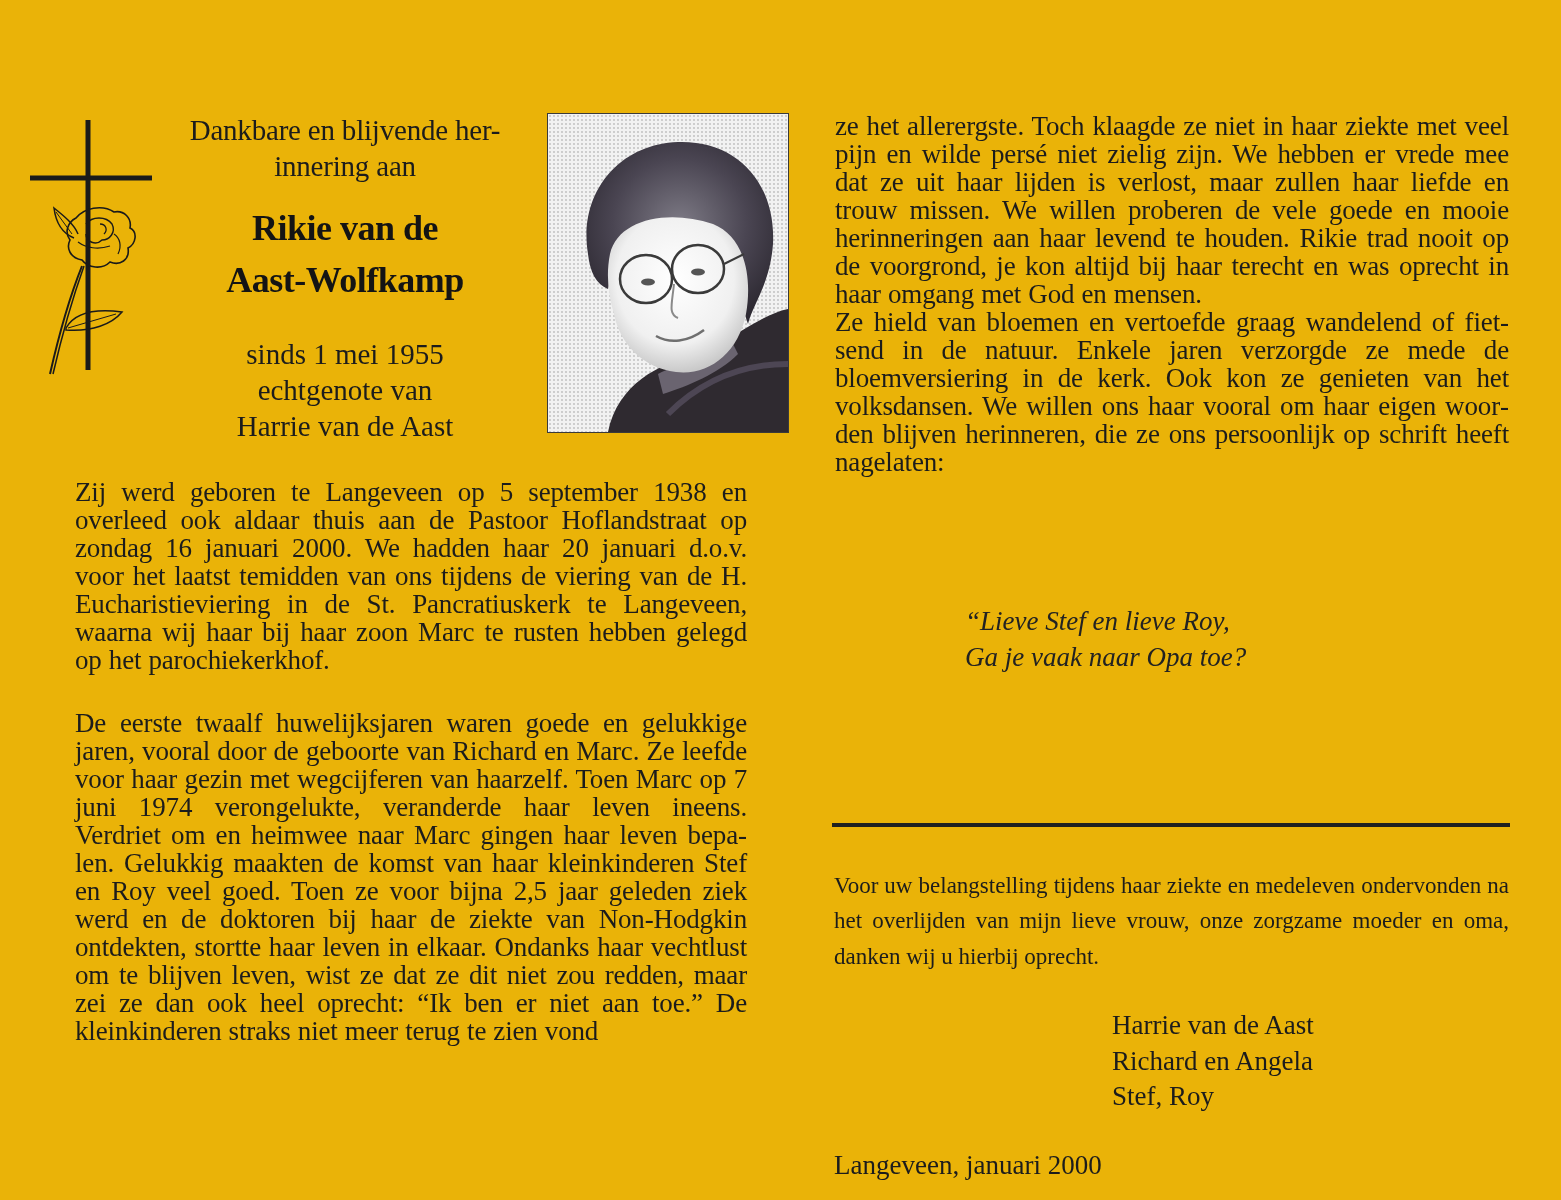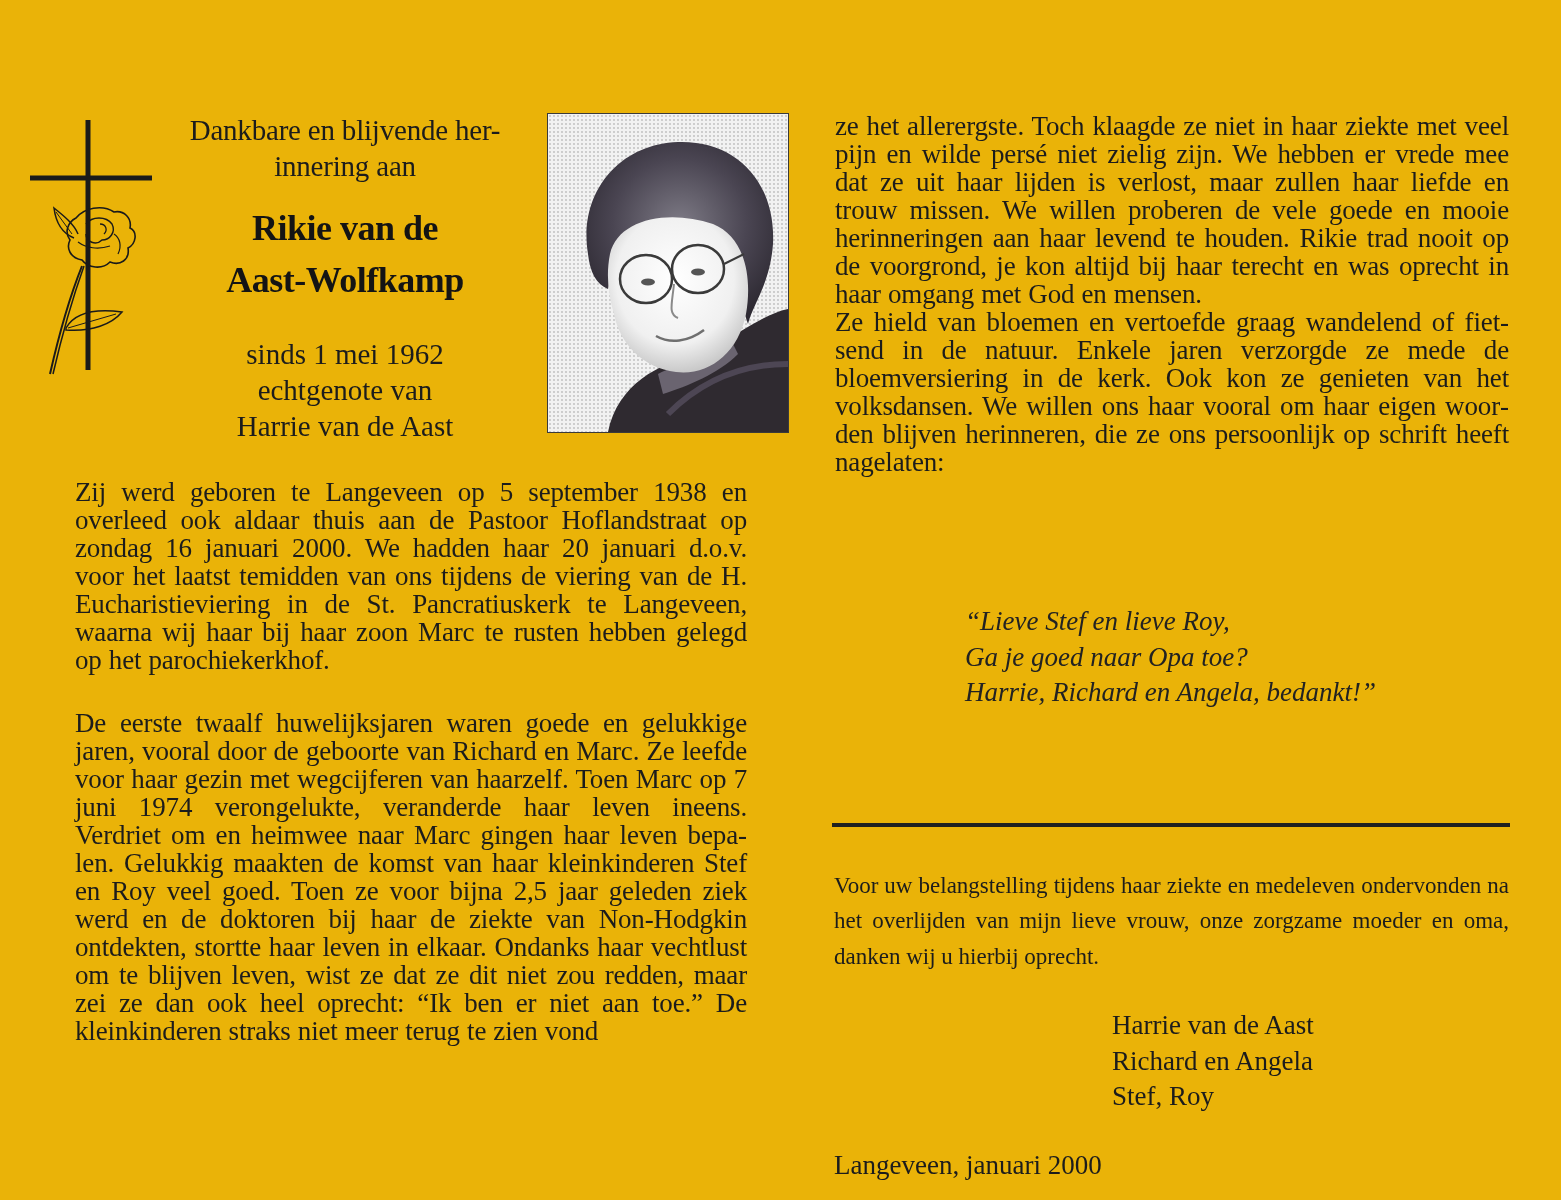--- a/index.html
+++ b/index.html
@@ -184,21 +184,21 @@
   </div>
 
   <div class="header-text">
     <div class="intro-line">Dankbare en blijvende her-</div>
     <div class="intro-line">innering aan</div>
     <div class="deceased-name">
       <div>Rikie van de</div>
       <div>Aast-Wolfkamp</div>
     </div>
     <div class="marriage-lines">
-      <div>sinds 1 mei 1962</div>
+      <div>sinds 1 mei 1955</div>
       <div>echtgenote van</div>
       <div>Harrie van de Aast</div>
     </div>
   </div>
 
   <div class="portrait-frame">
     <svg viewBox="0 0 240 318" preserveAspectRatio="none">
       <defs>
         <pattern id="halftone" width="4" height="4" patternUnits="userSpaceOnUse">
           <rect width="4" height="4" fill="#f2f2f2"></rect>
@@ -244,22 +244,21 @@
     <p class="para gap">De eerste twaalf huwelijksjaren waren goede en gelukkige jaren, vooral door de geboorte van Richard en Marc. Ze leef­de voor haar gezin met wegcijferen van haarzelf. Toen Marc op 7 juni 1974 verongelukte, veranderde haar leven ineens. Verdriet om en heimwee naar Marc gingen haar leven bepa­len. Gelukkig maakten de komst van haar kleinkinderen Stef en Roy veel goed. Toen ze voor bijna 2,5 jaar geleden ziek werd en de doktoren bij haar de ziekte van Non-Hodgkin ontdekten, stortte haar leven in elkaar. Ondanks haar vechtlust om te blijven leven, wist ze dat ze dit niet zou redden, maar zei ze dan ook heel oprecht: “Ik ben er niet aan toe.” De kleinkinderen straks niet meer terug te zien vond</p>
   </div>
 
   <div class="col col-right">
     <p class="para">ze het allerergste. Toch klaagde ze niet in haar ziekte met veel pijn en wilde persé niet zielig zijn. We hebben er vrede mee dat ze uit haar lijden is verlost, maar zullen haar liefde en trouw missen. We willen proberen de vele goede en mooie herinneringen aan haar levend te houden. Rikie trad nooit op de voorgrond, je kon altijd bij haar terecht en was oprecht in haar omgang met God en mensen.</p>
     <p class="para">Ze hield van bloemen en vertoefde graag wandelend of fiet­send in de natuur. Enkele jaren verzorgde ze mede de bloemversiering in de kerk. Ook kon ze genieten van het volksdansen. We willen ons haar vooral om haar eigen woor­den blijven herinneren, die ze ons persoonlijk op schrift heeft nagelaten:</p>
   </div>
 
   <div class="poem">
     <span class="poem-line">“Lieve Stef en lieve Roy,</span>
-    <span class="poem-line">Ga je goed naar Opa toe?</span>
-    <span class="poem-line">Harrie, Richard en Angela, bedankt!”</span>
+    <span class="poem-line">Ga je vaak naar Opa toe?</span>
   </div>
 
   <div class="divider"></div>
 
   <p class="thanks" style="margin:0;">Voor uw belangstelling tijdens haar ziekte en medeleven ondervonden na het overlijden van mijn lieve vrouw, onze zorgzame moeder en oma, danken wij u hierbij oprecht.</p>
 
   <div class="signatures">
     <span class="signature-line">Harrie van de Aast</span>
     <span class="signature-line">Richard en Angela</span>
     <span class="signature-line">Stef, Roy</span>

